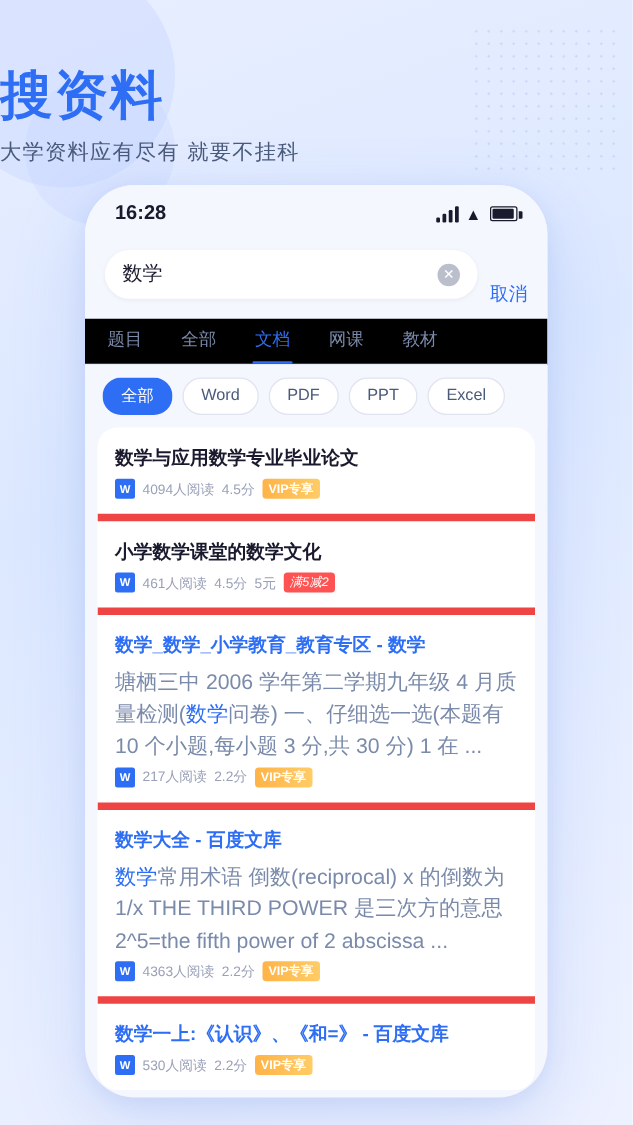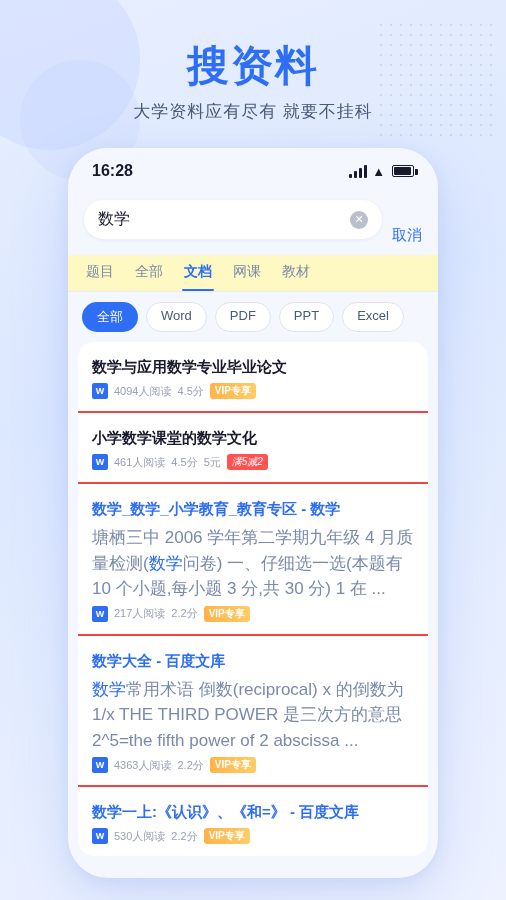--- a/index.html
+++ b/index.html
@@ -32,22 +32,22 @@
       right: 10px; top: 20px;
       width: 120px; height: 120px;
       background-image: radial-gradient(circle, #b0c4f0 1px, transparent 1px);
       background-size: 10px 10px;
       opacity: 0.5;
     }
 
     
     .hero-section {
       position: relative;
-      text-align: center;
-      padding-top: 38px;
+      text-align: left;
+      padding-top: 48px;
       z-index: 2;
     }
     .hero-title {
       font-size: 42px;
       font-weight: 900;
       color: #2d6ef5;
       letter-spacing: 2px;
     }
     .hero-subtitle {
       font-size: 17px;
@@ -162,34 +162,34 @@
       color: #2d6ef5;
       cursor: pointer;
       white-space: nowrap;
       margin-top: 32px;
     }
 
     
     .tabs-row {
       display: flex;
       padding: 0 16px;
-      gap: 17px;
+      gap: 27px;
       border-bottom: 1px solid #e8ecf5;
-      background: #fef9c3;
+      background: #000000;
     }
     .tab-item {
       padding: 8px 2px 10px;
       font-size: 14px;
       color: #7a8aaa;
       cursor: pointer;
       position: relative;
     }
     .tab-item.active {
       color: #2d6ef5;
-      font-weight: 700;
+      font-weight: 400;
     }
     .tab-item.active::after {
       content: '';
       position: absolute;
       bottom: 0; left: 0; right: 0;
       height: 2px;
       background: #2d6ef5;
       border-radius: 2px;
     }
 
@@ -221,21 +221,21 @@
     
     .results-list {
       background: #fff;
       border-radius: 16px;
       margin: 0 10px;
       overflow: hidden;
     }
 
     .result-item {
       padding: 14px 14px 12px;
-      border-bottom: 2px solid #ef4444;
+      border-bottom: 6px solid #ef4444;
     }
     .result-item:last-child {
       border-bottom: none;
     }
 
     .result-title {
       font-size: 15px;
       font-weight: 600;
       color: #1a1a2e;
       line-height: 1.4;

